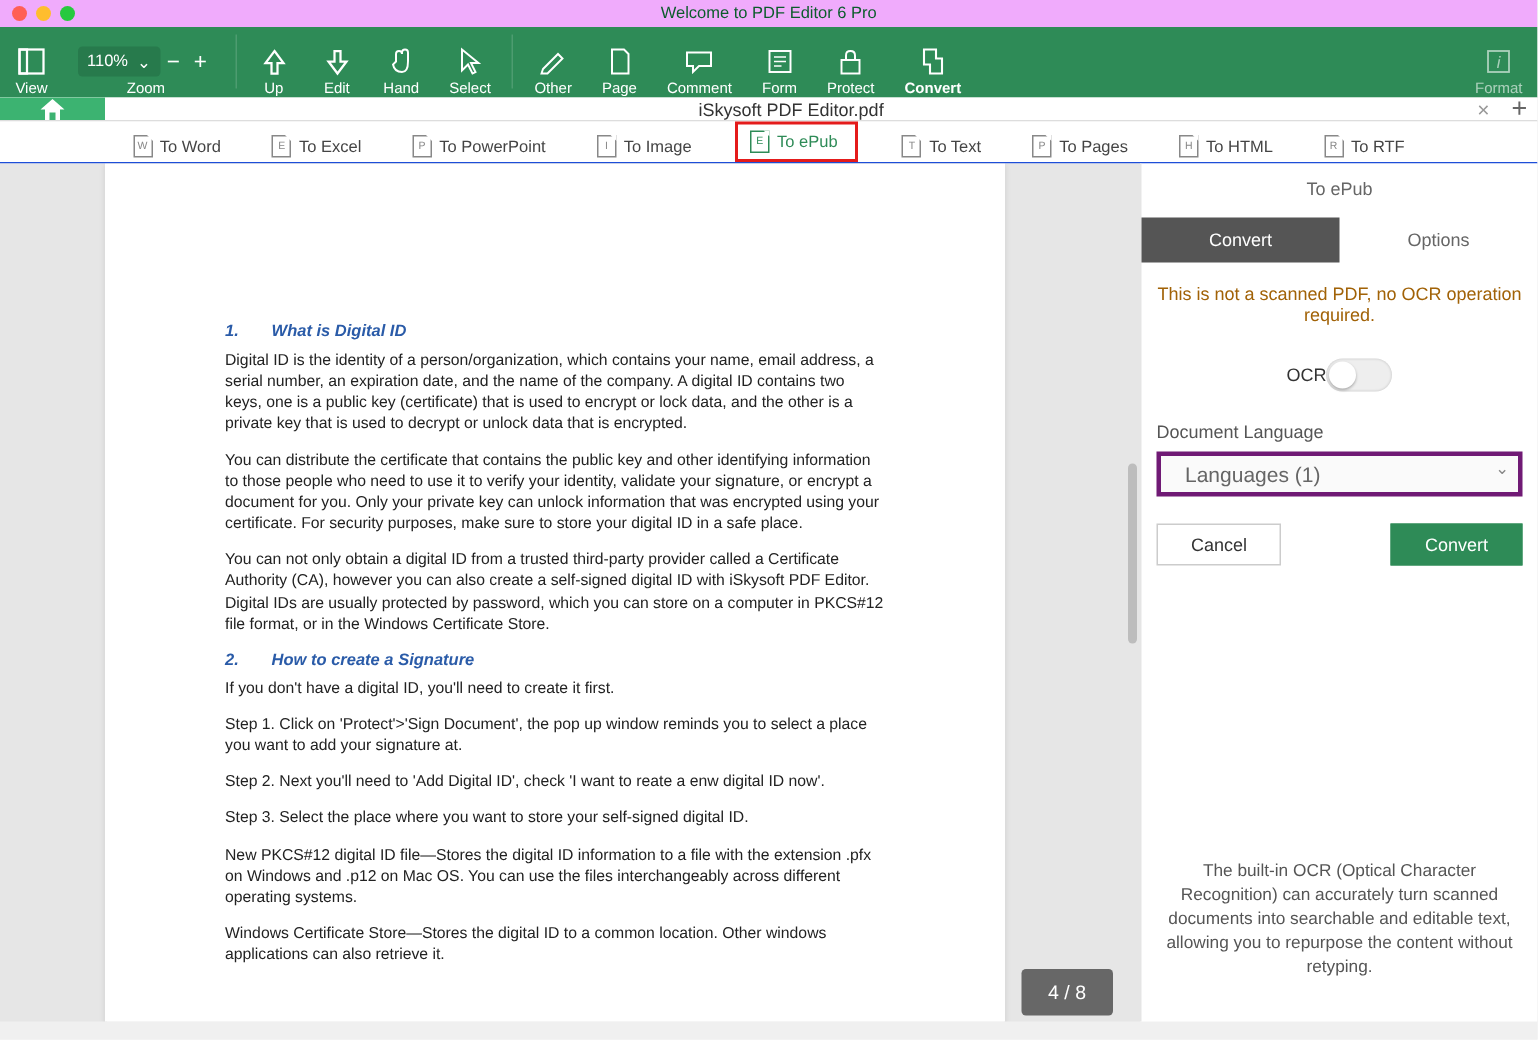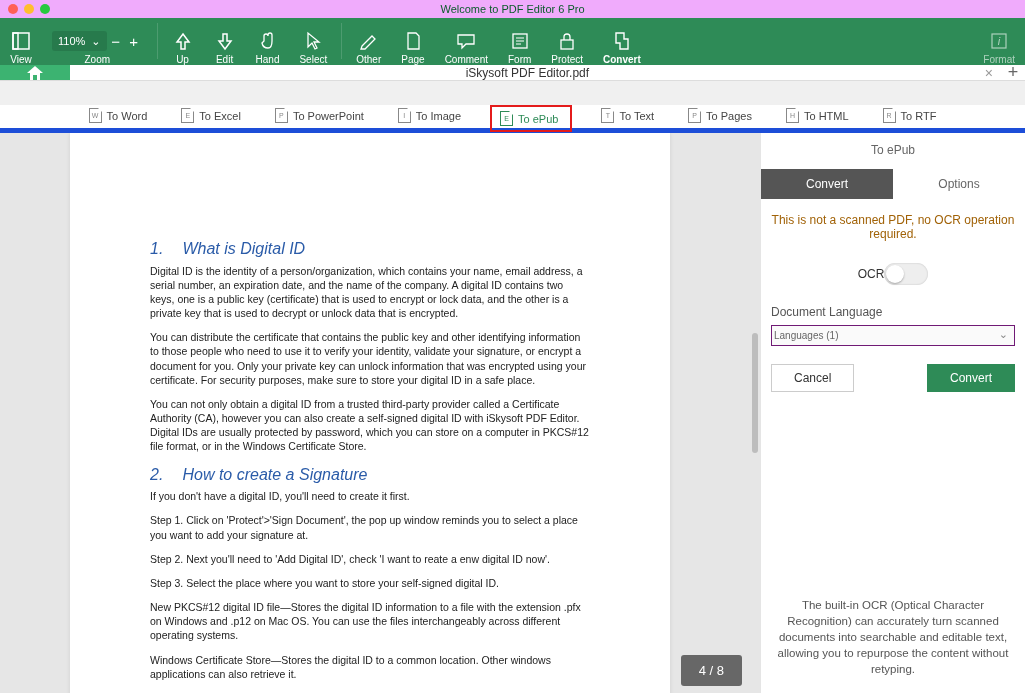--- a/index.html
+++ b/index.html
@@ -21,48 +21,48 @@
 .zoom-select { background: #277a4c; color: #fff; font-size: 11px; padding: 2px 6px; border: none; display: flex; align-items: center; gap: 6px; border-radius: 3px; height: 20px; }
 .zoom-btn { color: #fff; font-size: 15px; width: 18px; text-align: center; cursor: pointer; }
 .tb-sep { width: 1px; height: 36px; background: rgba(255,255,255,0.15); margin: 2px 4px 0; }
 
 .tabbar { height: 16px; background: #fff; display: flex; align-items: stretch; border-bottom: 1px solid #ddd; }
 .home-btn { width: 70px; background: #3cb371; display: flex; align-items: center; justify-content: center; }
 .doc-tab { flex: 1; display: flex; align-items: center; justify-content: center; font-size: 12px; color: #333; position: relative; }
 .tab-close { margin-left: auto; margin-right: 8px; color: #999; font-size: 14px; cursor: pointer; }
 .tab-plus { width: 24px; display: flex; align-items: center; justify-content: center; color: #666; font-size: 18px; cursor: pointer; }
 
-.convert-bar { height: 28px; background: #fff; display: flex; align-items: flex-start; justify-content: center; gap: 24px; border-bottom: 5px solid #1d4ed8; margin-top: 24px; }
+.convert-bar { height: 28px; background: #fff; display: flex; align-items: flex-end; justify-content: center; gap: 24px; border-bottom: 1px solid #1d4ed8; }
 .cv-item { display: flex; align-items: center; gap: 5px; font-size: 11px; color: #444; cursor: pointer; padding: 3px 5px; }
 .cv-item.highlighted { border: 2px solid #e41b1b; padding: 4px 12px 4px 8px; }
 .cv-icon { width: 13px; height: 15px; border: 1px solid #888; position: relative; display: flex; align-items: center; justify-content: center; font-size: 7px; color: #888; }
 .cv-icon::before { content: ""; position: absolute; top: -1px; right: -1px; border-top: 4px solid #fff; border-left: 4px solid transparent; }
 .cv-icon.green { border-color: #2e8b57; color: #2e8b57; }
 
 .main-area { display: flex; height: 572px; }
 .doc-viewer { flex: 1; background: #e6e6e6; position: relative; overflow: hidden; }
 .page { position: absolute; left: 70px; top: 0; width: 600px; background: #fff; padding: 105px 80px 40px 80px; font-size: 10.5px; color: #222; line-height: 1.35; min-height: 800px; box-shadow: 0 0 4px rgba(0,0,0,0.1); }
-.page h4 { color: #2a5ba8; font-style: italic; font-weight: 400; font-size: 16px; margin-bottom: 4px; }
+.page h4 { color: #2a5ba8; font-style: italic; font-weight: 700; font-size: 11px; margin-bottom: 4px; }
 .page h4 .num { display: inline-block; width: 28px; }
 .page p { margin-bottom: 10px; }
 .scroll-thumb { position: absolute; right: 2px; top: 200px; width: 6px; height: 120px; background: #bdbdbd; border-radius: 3px; }
-.page-indicator { position: absolute; right: 18px; bottom: 19px; background: rgba(80,80,80,0.85); color: #fff; font-size: 13px; padding: 8px 18px; border-radius: 3px; }
+.page-indicator { position: absolute; right: 18px; bottom: 4px; background: rgba(80,80,80,0.85); color: #fff; font-size: 13px; padding: 8px 18px; border-radius: 3px; }
 
 .side-panel { width: 265px; background: #fff; border-left: 1px solid #e5e5e5; display: flex; flex-direction: column; }
 .sp-title { text-align: center; font-size: 12px; color: #666; padding: 10px 0 12px; }
 .sp-tabs { display: flex; }
 .sp-tab { flex: 1; text-align: center; font-size: 12px; padding: 8px 0; cursor: pointer; color: #666; }
 .sp-tab.active { background: #555; color: #fff; }
 .sp-body { padding: 14px 10px; font-size: 12px; color: #333; }
 .sp-msg { text-align: center; font-size: 12px; color: #a16207; margin-bottom: 22px; }
 .ocr-row { display: flex; align-items: center; justify-content: center; margin-bottom: 20px; }
 .toggle { width: 44px; height: 22px; background: #eee; border-radius: 11px; position: relative; box-shadow: inset 0 0 2px rgba(0,0,0,0.2); }
 .toggle::after { content: ""; position: absolute; width: 18px; height: 18px; background: #fff; border-radius: 50%; top: 2px; left: 2px; box-shadow: 0 1px 2px rgba(0,0,0,0.3); }
 .sp-label { font-size: 12px; color: #555; margin-bottom: 6px; }
-.sp-select { width: 100%; border: 1px solid #701a75; font-size: 10px; padding: 4px 2px; color: #666; background: #fafafa; margin-bottom: 18px; position: relative; }
+.sp-select { width: 100%; border: 3px solid #701a75; font-size: 14px; padding: 4px 16px; color: #666; background: #fafafa; margin-bottom: 18px; position: relative; }
 .sp-select::after { content: "⌄"; position: absolute; right: 6px; top: 2px; color: #888; font-size: 11px; }
 .sp-buttons { display: flex; gap: 10px; justify-content: space-between; }
 .btn { padding: 6px 22px; font-size: 12px; border: 1px solid #ccc; background: #fff; cursor: pointer; }
 .btn.primary { background: #2e8b57; color: #fff; border-color: #2e8b57; }
 .sp-footer { margin-top: auto; padding: 0 10px 28px; font-size: 11.5px; color: #555; text-align: center; line-height: 1.4; }
 
 svg { display: block; }
 </style>
 </head>
 <body>

